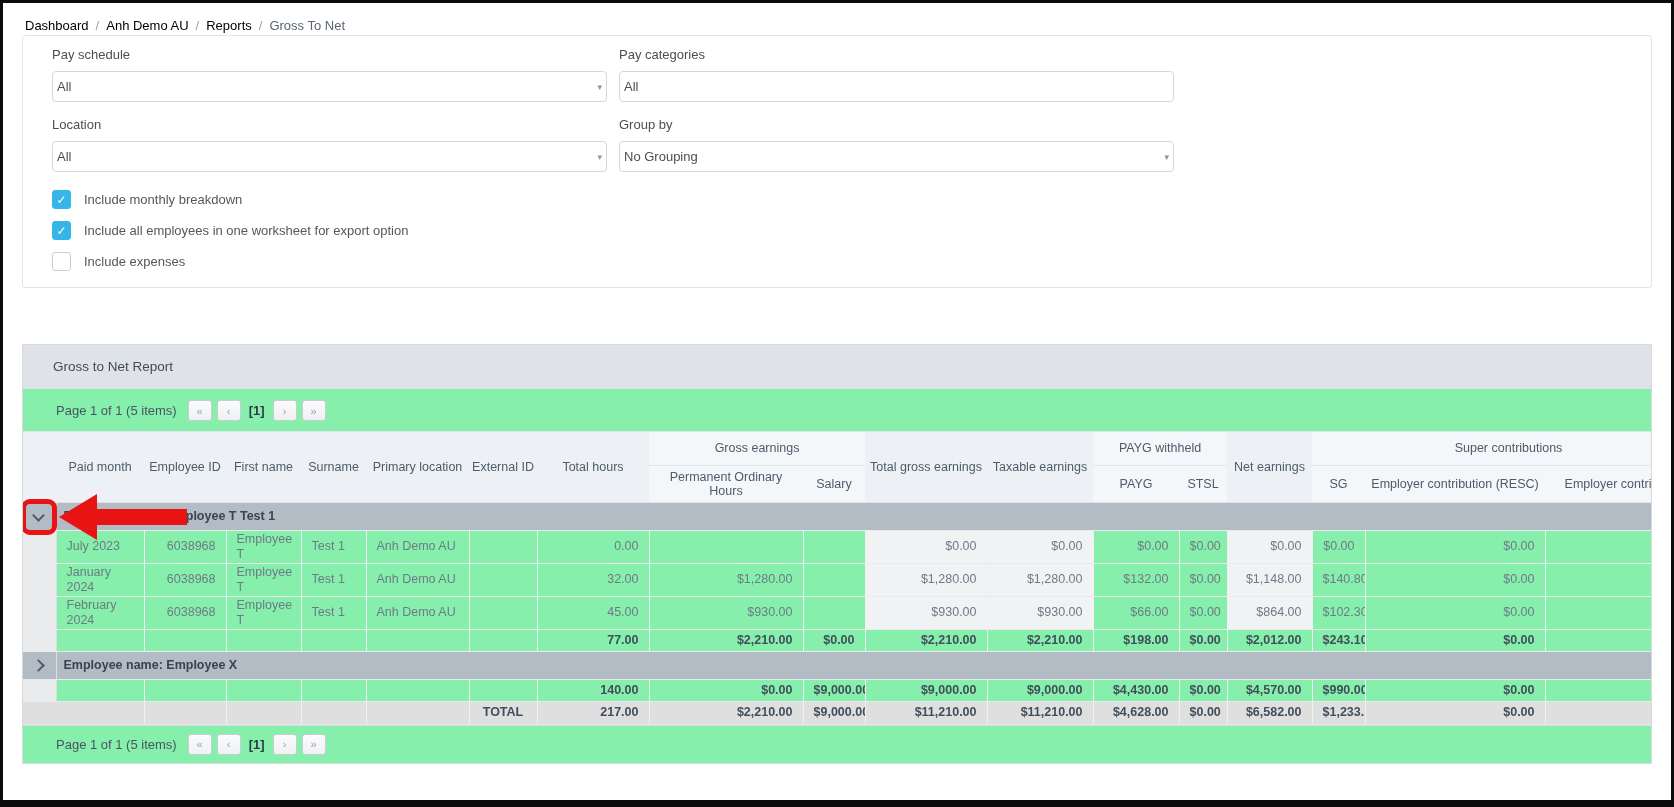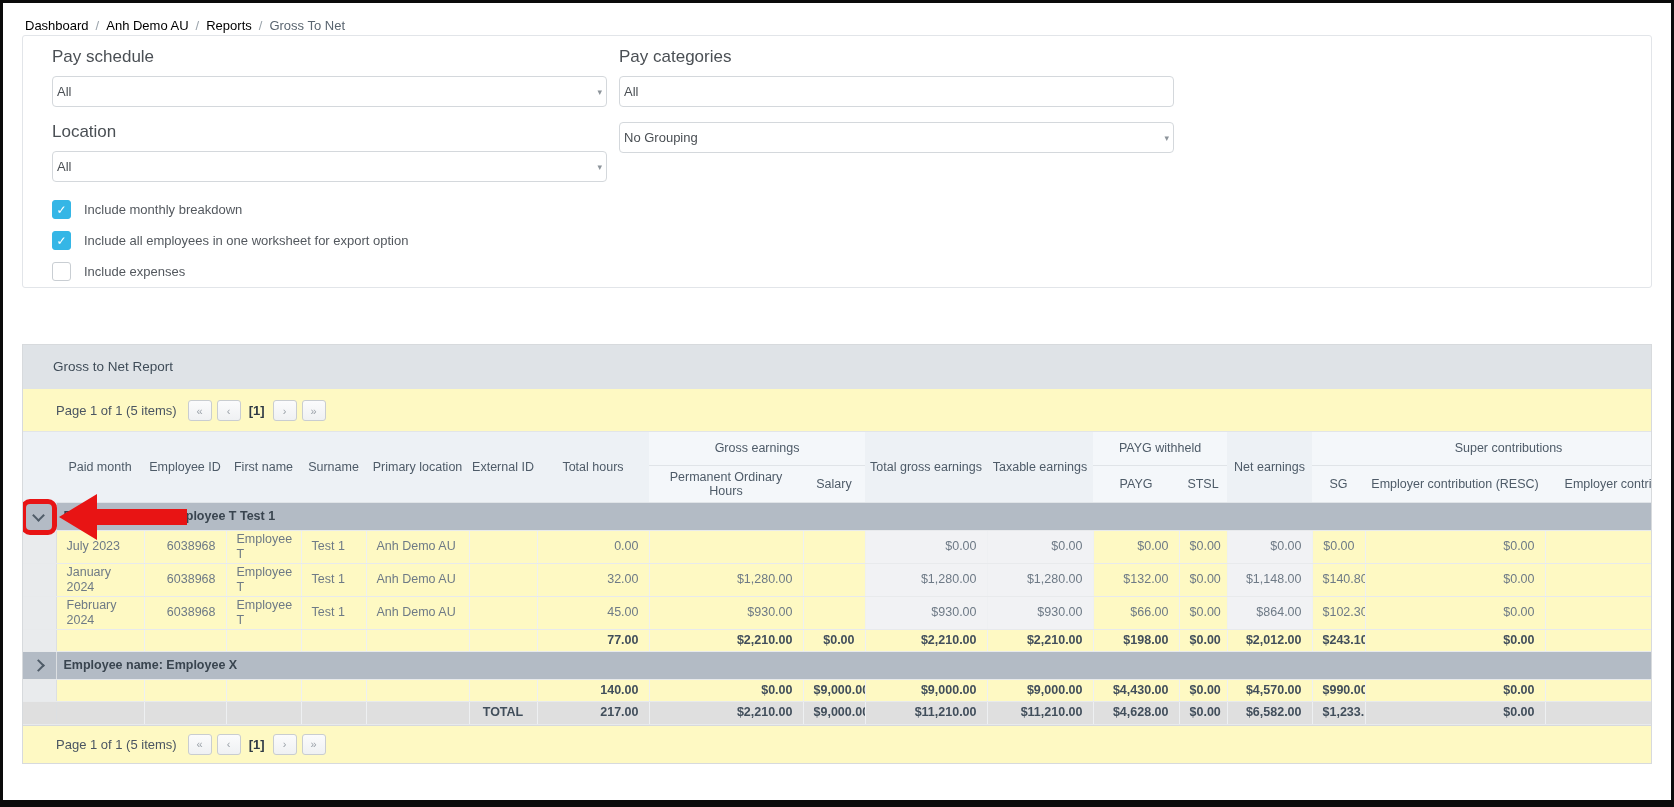--- a/index.html
+++ b/index.html
@@ -7,32 +7,32 @@
     background:#fff;font-family:"Liberation Sans",sans-serif;position:relative;overflow:hidden;color:#333;}
   
   .breadcrumb{padding:15px 0 0 22px;font-size:13px;height:29px;box-sizing:border-box;white-space:nowrap;}
   .breadcrumb a{color:#000000;text-decoration:none;cursor:pointer;}
   .sep{color:#9aa3ab;margin:0 7px;}
   .crumb-current{color:#5a6570;}
   
   .panel{margin:3px 19px 0;border:1px solid #e2e5e9;border-radius:3px;height:253px;box-sizing:border-box;
     padding:11px 29px;background:#fff;}
   .fgrid{display:grid;grid-template-columns:555px 555px;column-gap:12px;row-gap:15px;}
-  .flabel{font-size:17px;color:#4a4f54;margin-bottom:9px;}
+  .flabel{font-size:13px;color:#4a4f54;margin-bottom:9px;}
   .fbox{height:31px;border:1px solid #d4d8dc;border-radius:4px;display:flex;align-items:center;
     padding:0 4px;font-size:13px;color:#4a4f54;justify-content:space-between;background:#fff;cursor:pointer;box-sizing:border-box;}
   .caret{color:#8d949b;font-size:9px;}
   .cbs{margin-top:18px;}
   .cb-row{display:flex;align-items:center;margin-bottom:12px;cursor:pointer;}
   .cb{width:19px;height:19px;border-radius:3px;border:1px solid #c9ced3;box-sizing:border-box;display:flex;
     align-items:center;justify-content:center;color:#fff;font-size:12px;background:#fff;cursor:pointer;}
   .cb.on{background:#35b6e6;border-color:#35b6e6;}
   .cb-label{margin-left:13px;font-size:13px;color:#53585e;}
   
-  .tableBox{margin:56px 19px 0;border:1px solid #d7dadd;background:#fef9c3;}
+  .tableBox{margin:56px 19px 0;border:1px solid #d7dadd;background:#86efac;}
   .tableTitle{background:#dfe3e7;height:44px;line-height:44px;padding-left:30px;font-size:13.5px;color:#3f4c58;}
   .pagebar{padding:11px 0 10px 33px;font-size:13px;color:#4a5562;display:flex;align-items:center;}
   .pagebar.top{border-bottom:1px solid #e2e5e8;}
   .pagebar.bottom{border-top:1px solid #d7dadd;padding:8px 0 8px 33px;}
   .pinfo{margin-right:6px;}
   .pbtn{display:inline-flex;align-items:center;justify-content:center;width:22px;height:19px;border:1px solid #c9cdd1;
     border-radius:3px;background:linear-gradient(#fbfbfc,#eff1f3);color:#9ba2a9;font-size:11px;margin-left:5px;cursor:pointer;}
   .pcur{font-weight:bold;color:#2f3a45;margin-left:8px;margin-right:3px;font-size:13px;}
   
   .tscroll{overflow:hidden;}
@@ -89,20 +89,21 @@
         </div>
       </div>
       <div class="field">
         <div class="flabel">Location</div>
         <div class="fbox">
           <span>All</span>
           <span class="caret">▾</span>
         </div>
       </div>
       <div class="field">
+        <div class="flabel">Group by</div>
         <div class="fbox">
           <span>No Grouping</span>
           <span class="caret">▾</span>
         </div>
       </div>
     </div>
     <div class="cbs" id="cbs">
         <div class="cb-row">
      <span class="cb on">✓</span>
      <span class="cb-label">Include monthly breakdown</span>

